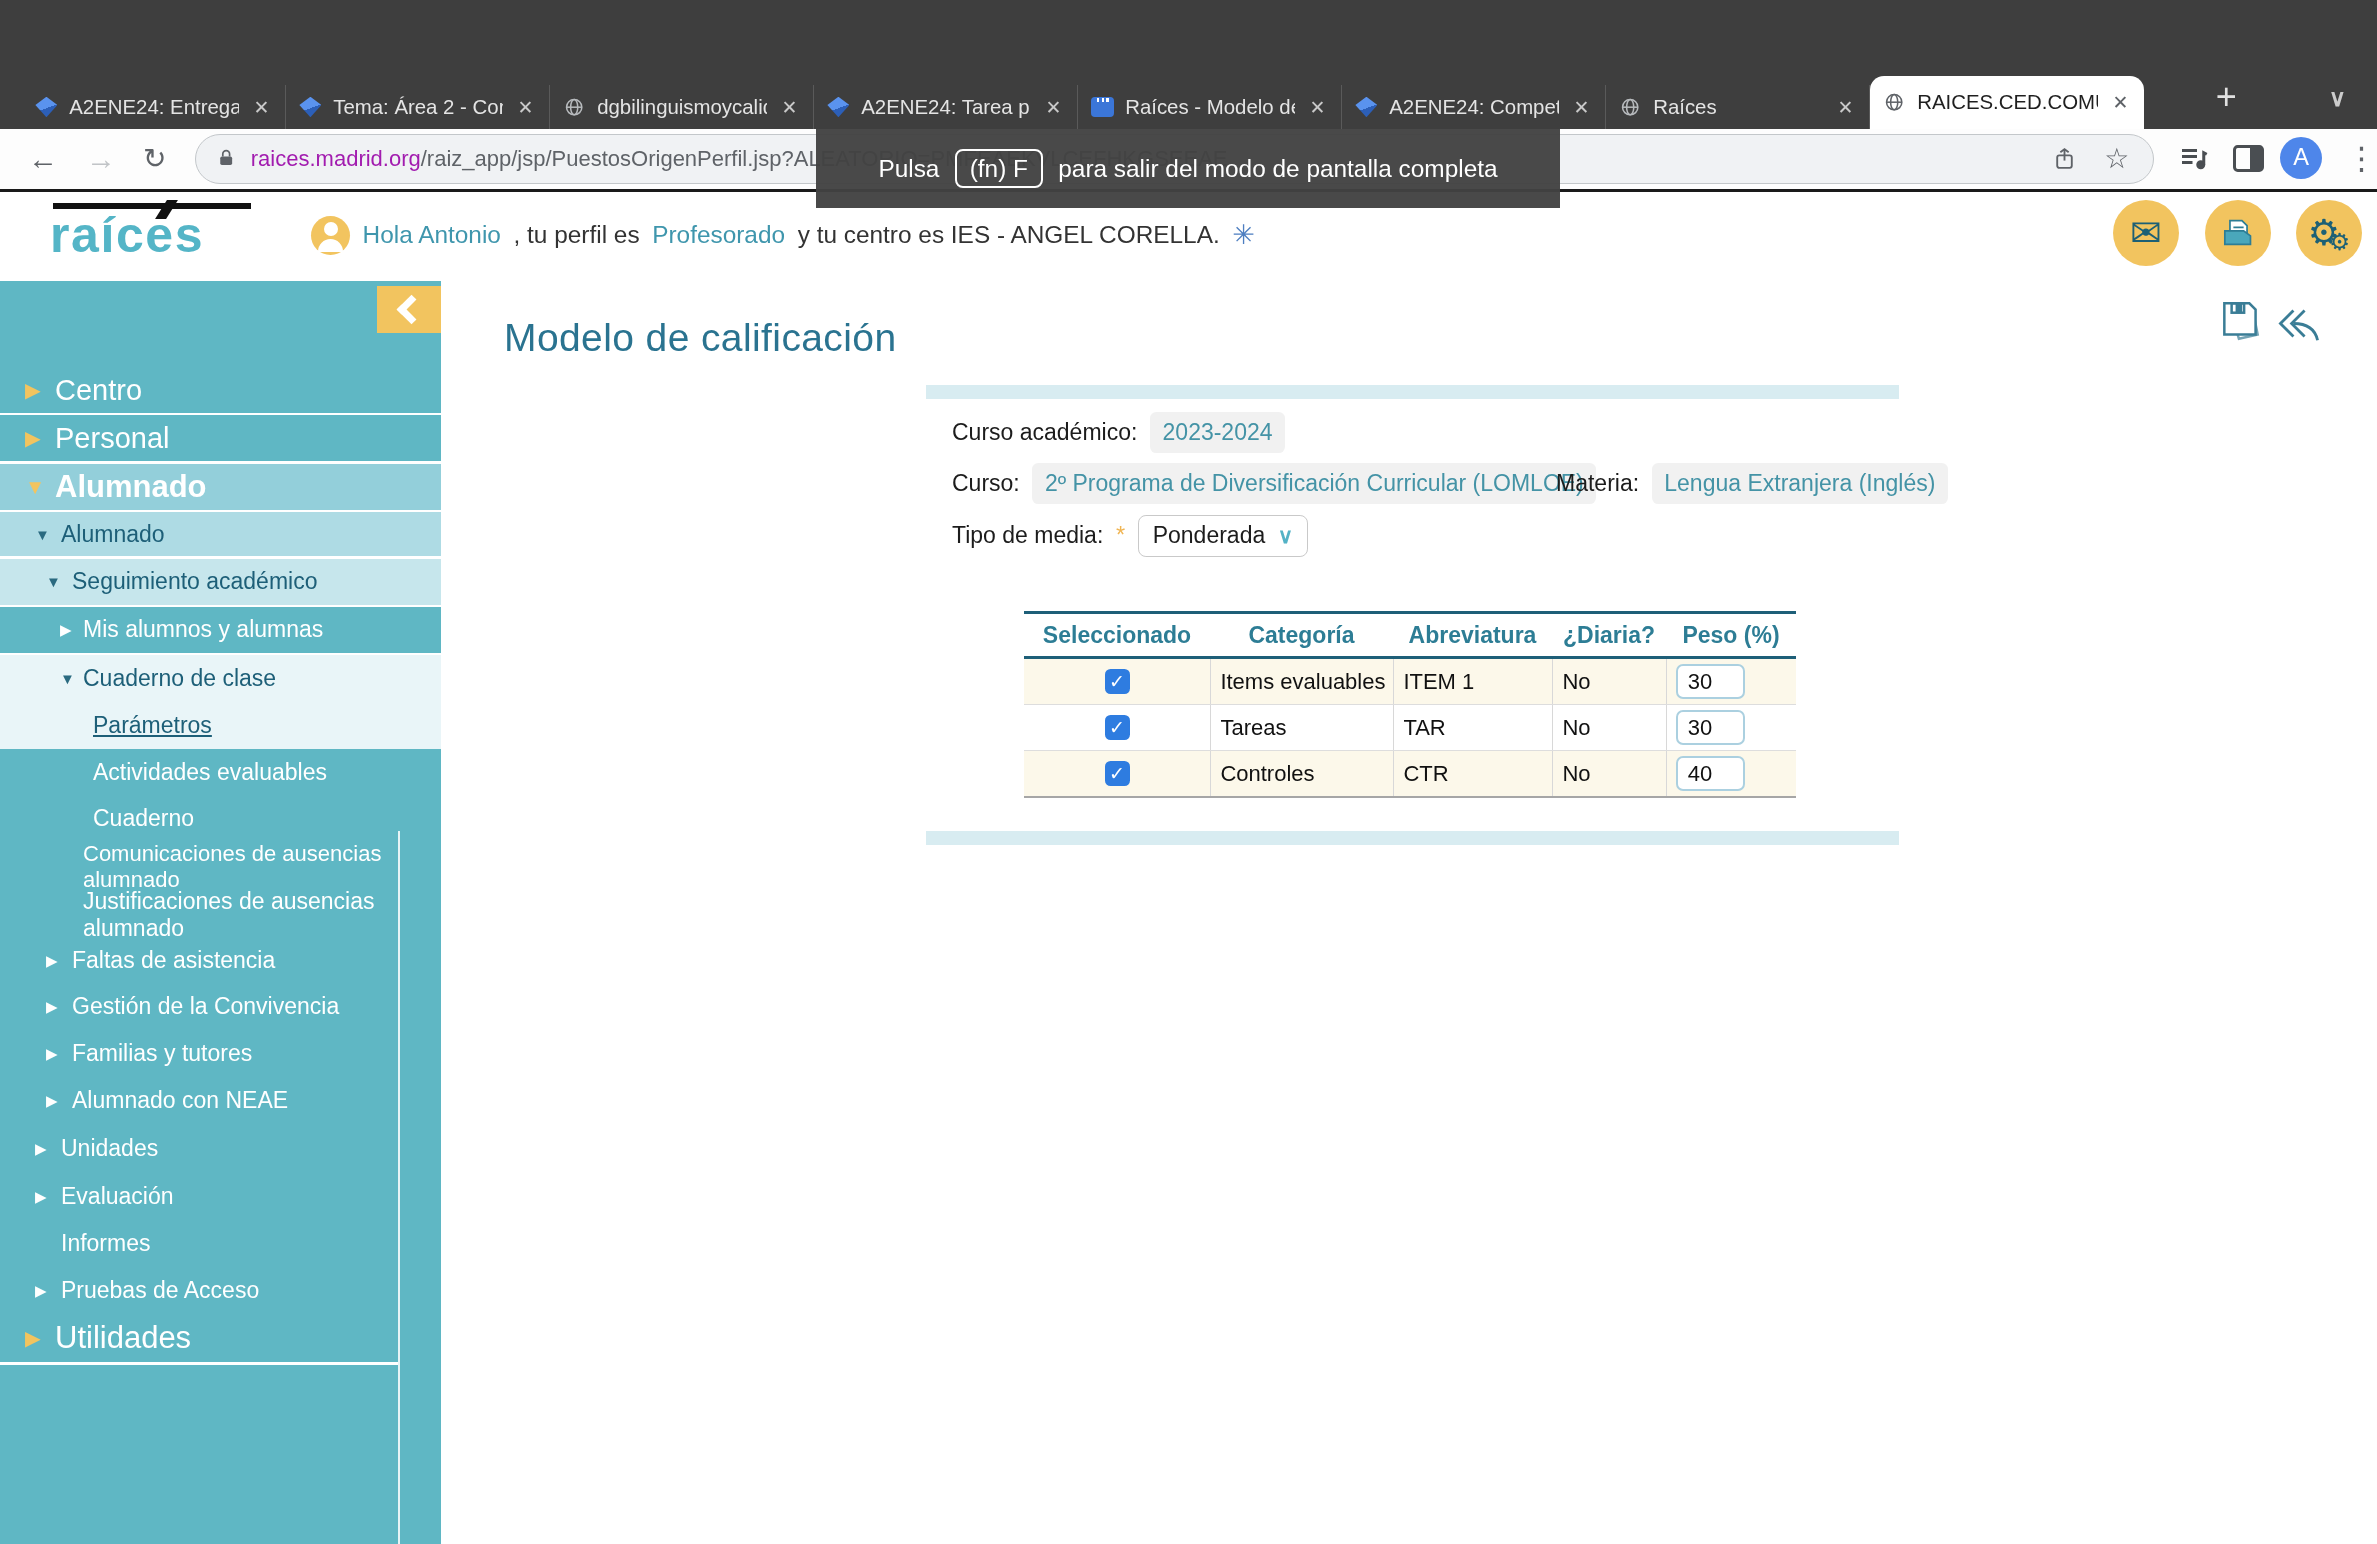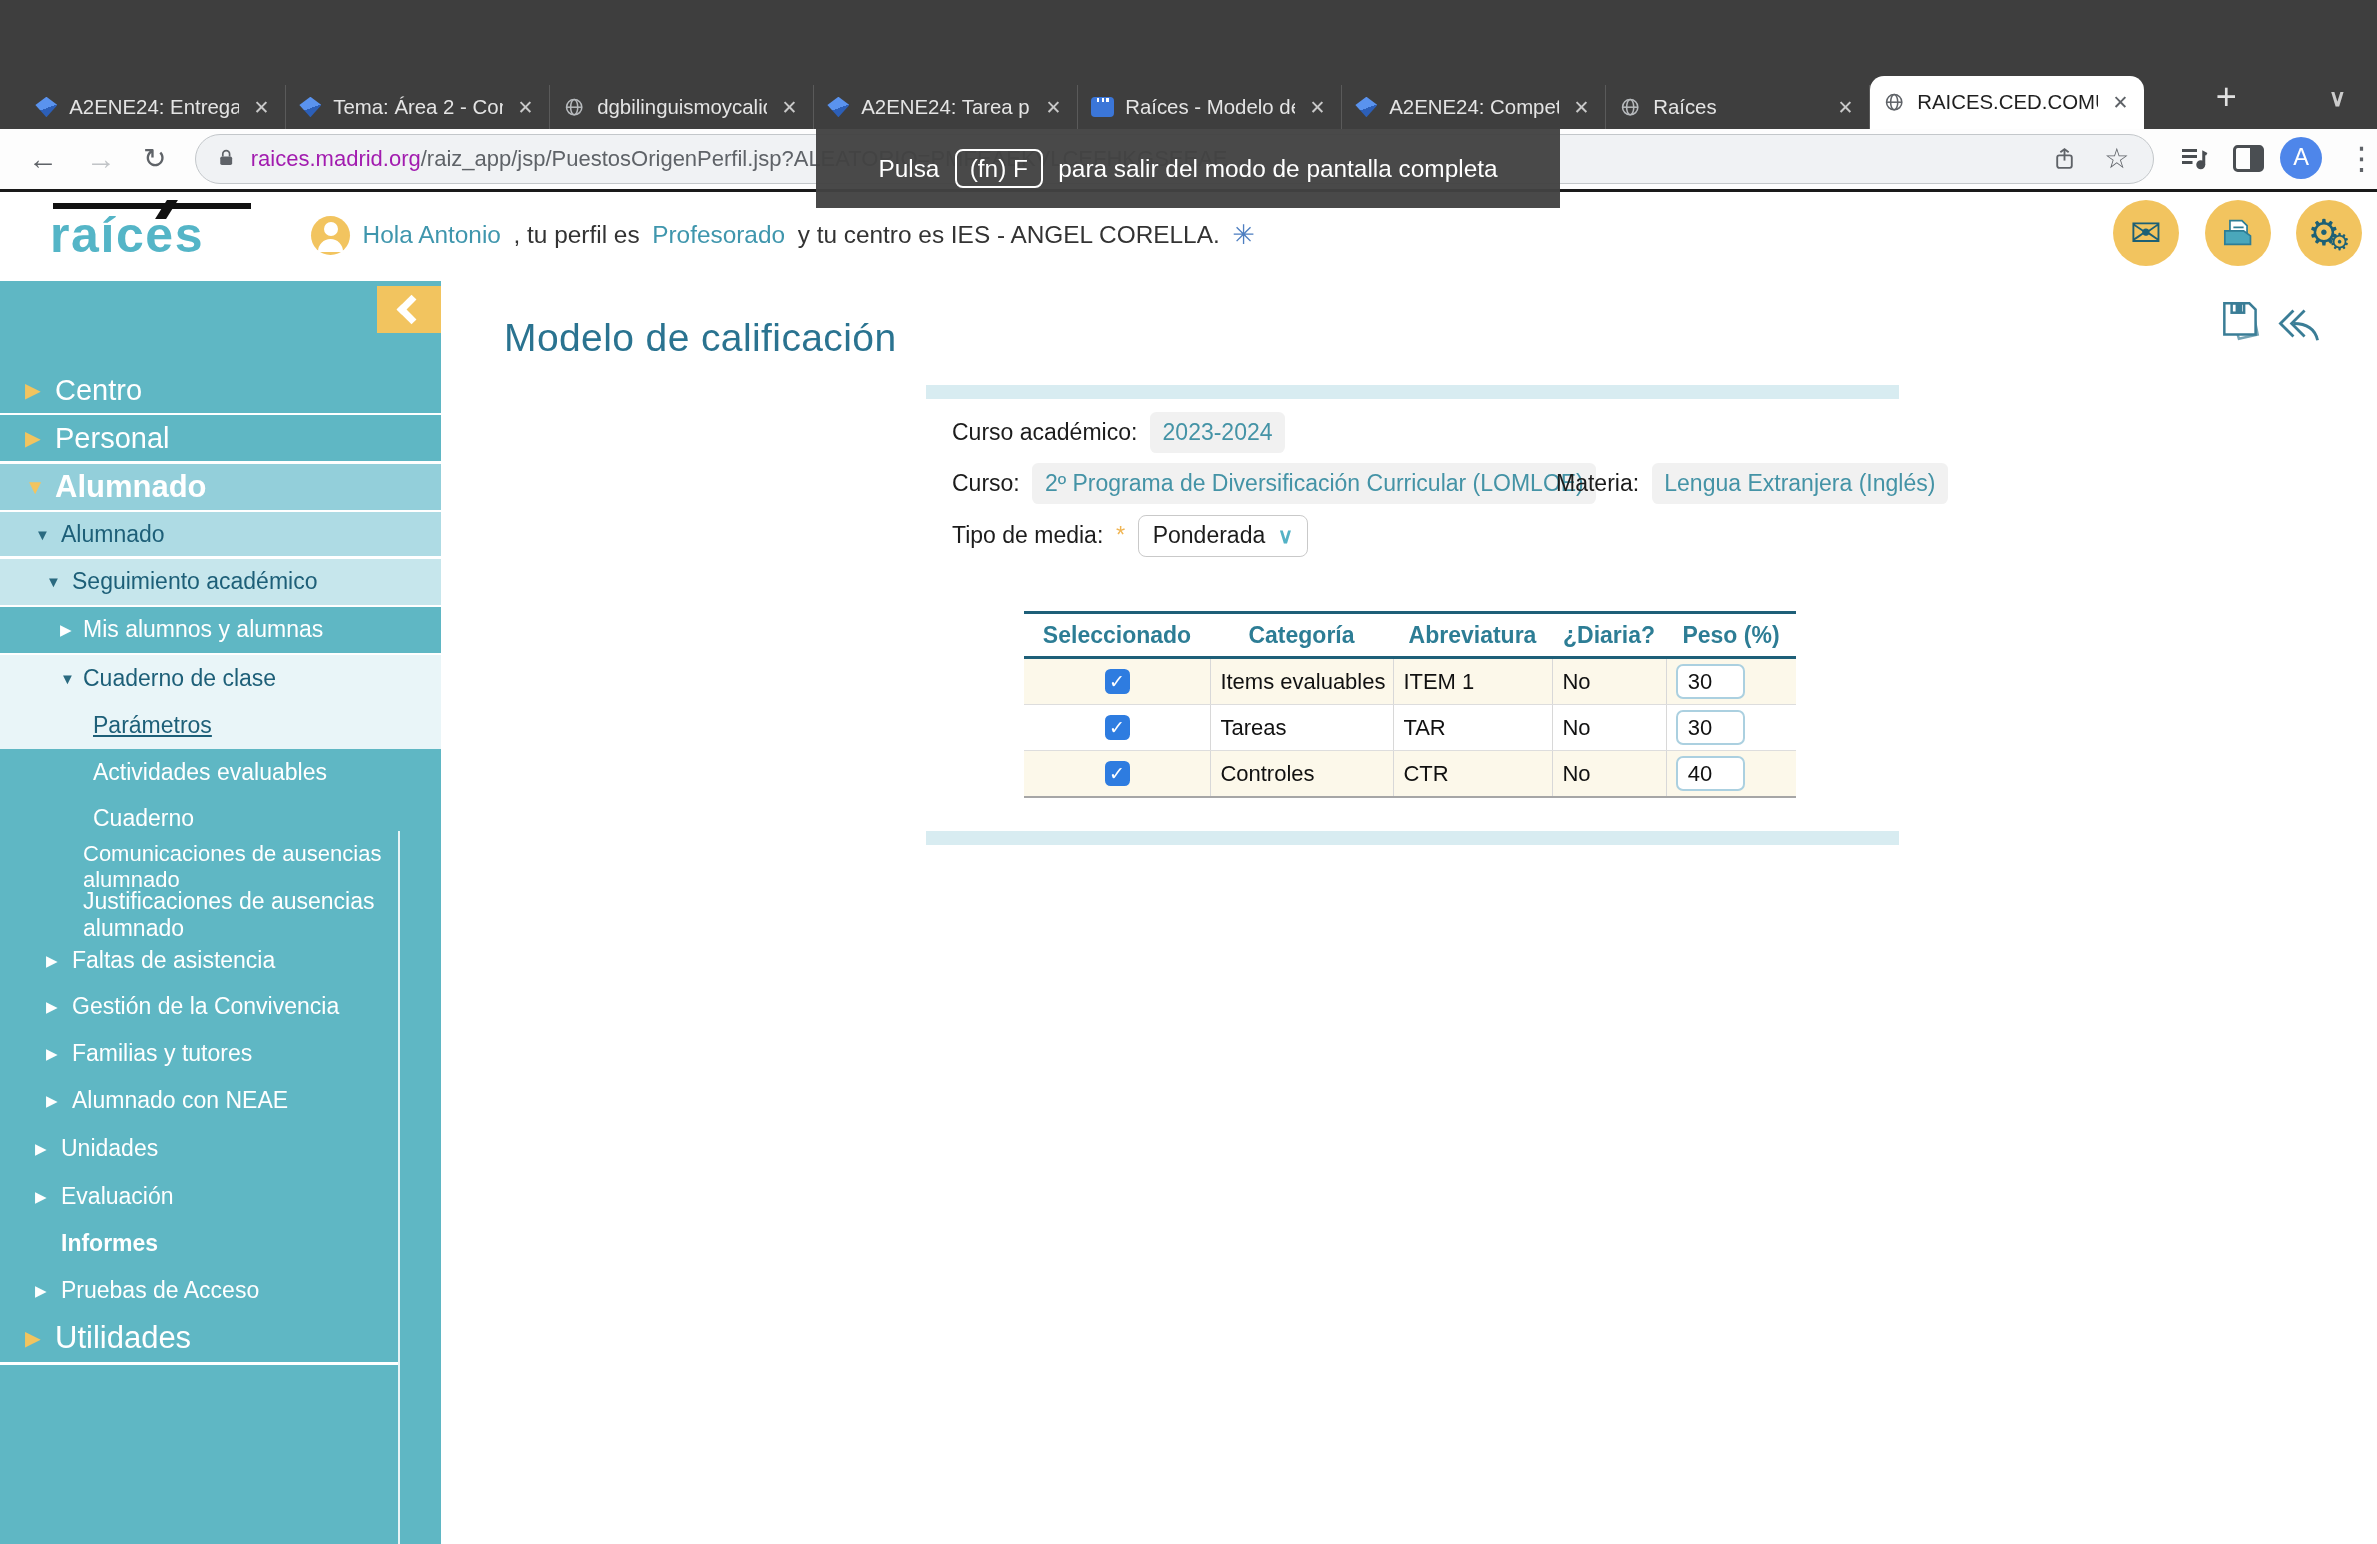--- a/index.html
+++ b/index.html
@@ -348,21 +348,21 @@
         <span class="sb-label">Alumnado con NEAE</span>
       </div>
       <div class="sb-item l1 tone-base" style="height: 49px;">
         <span class="arrow ar-wr">▶</span>
         <span class="sb-label">Unidades</span>
       </div>
       <div class="sb-item l1 tone-base" style="height: 47px;">
         <span class="arrow ar-wr">▶</span>
         <span class="sb-label">Evaluación</span>
       </div>
-      <div class="sb-item l1 tone-base" style="height: 47px; font-weight: bold;">
+      <div class="sb-item l1 tone-base" style="height: 47px;">
         <span class="sb-label">Informes</span>
       </div>
       <div class="sb-item l1 tone-base" style="height: 46px;">
         <span class="arrow ar-wr">▶</span>
         <span class="sb-label">Pruebas de Acceso</span>
       </div>
       <div class="sb-item l0 tone-base em-big2" style="height: 49px;">
         <span class="arrow ar-yr">▶</span>
         <span class="sb-label">Utilidades</span>
       </div>

